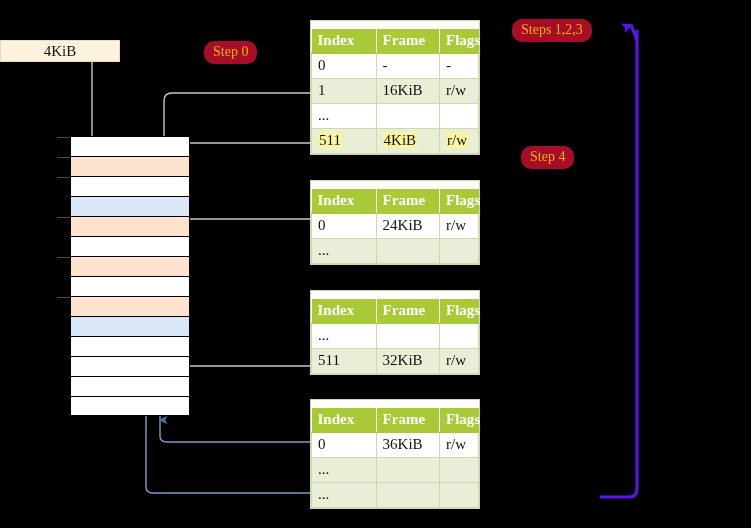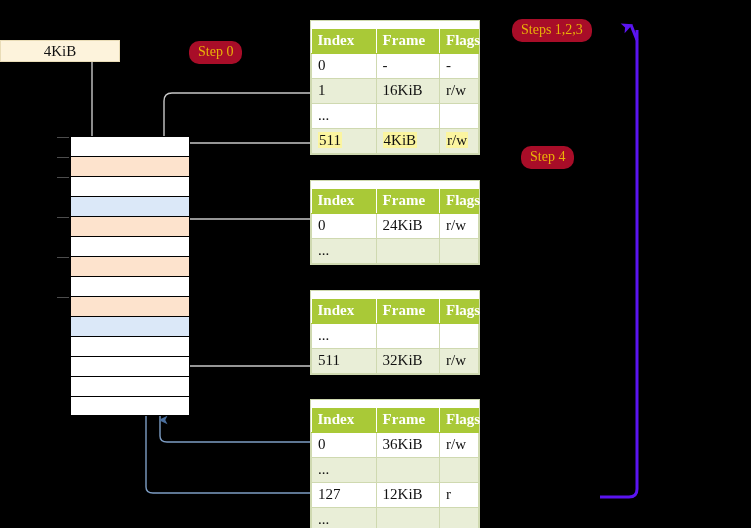--- a/index.html
+++ b/index.html
@@ -167,21 +167,21 @@
     <path d="M146,352 L146,330" stroke="#4a6f9e" stroke-width="1.6" fill="none" marker-end="url(#ah-blue)"></path>
 
     <path d="M600,497 L629,497 Q637,497 637,489 L637,30" stroke="#5b14f0" stroke-width="3" fill="none"></path>
     <path d="M637,40 L631,25" stroke="#5b14f0" stroke-width="3" fill="none" marker-end="url(#ah-purple)"></path>
   </svg>
 
   <div class="size-box" style="left:0px; top:40px; width:120px; height:22px; line-height:20px;">
     <span>4KiB</span>
   </div>
 
-  <div class="badge red" style="left:189px; top:41px;">
+  <div class="badge red" style="left:204px; top:41px;">
     <span>Step 0</span>
   </div>
 
   <div class="badge red" style="left:512px; top:19px;">
     <span>Steps 1,2,3</span>
   </div>
 
 
   <div class="badge red" style="left:521px; top:146px;">
     <span>Step 4</span>
@@ -311,25 +311,20 @@
           <tr class="odd">
             <td class="col-index">0</td>
             <td class="col-frame">36KiB</td>
             <td class="col-flags">r/w</td>
           </tr>
           <tr class="even">
             <td class="col-index">...</td>
             <td class="col-frame"></td>
             <td class="col-flags"></td>
           </tr>
-          <tr class="odd">
-            <td class="col-index">127</td>
-            <td class="col-frame">12KiB</td>
-            <td class="col-flags">r</td>
-          </tr>
           <tr class="even">
             <td class="col-index">...</td>
             <td class="col-frame"></td>
             <td class="col-flags"></td>
           </tr>
         </tbody>
     </table>
   </div>
 
 </div>

